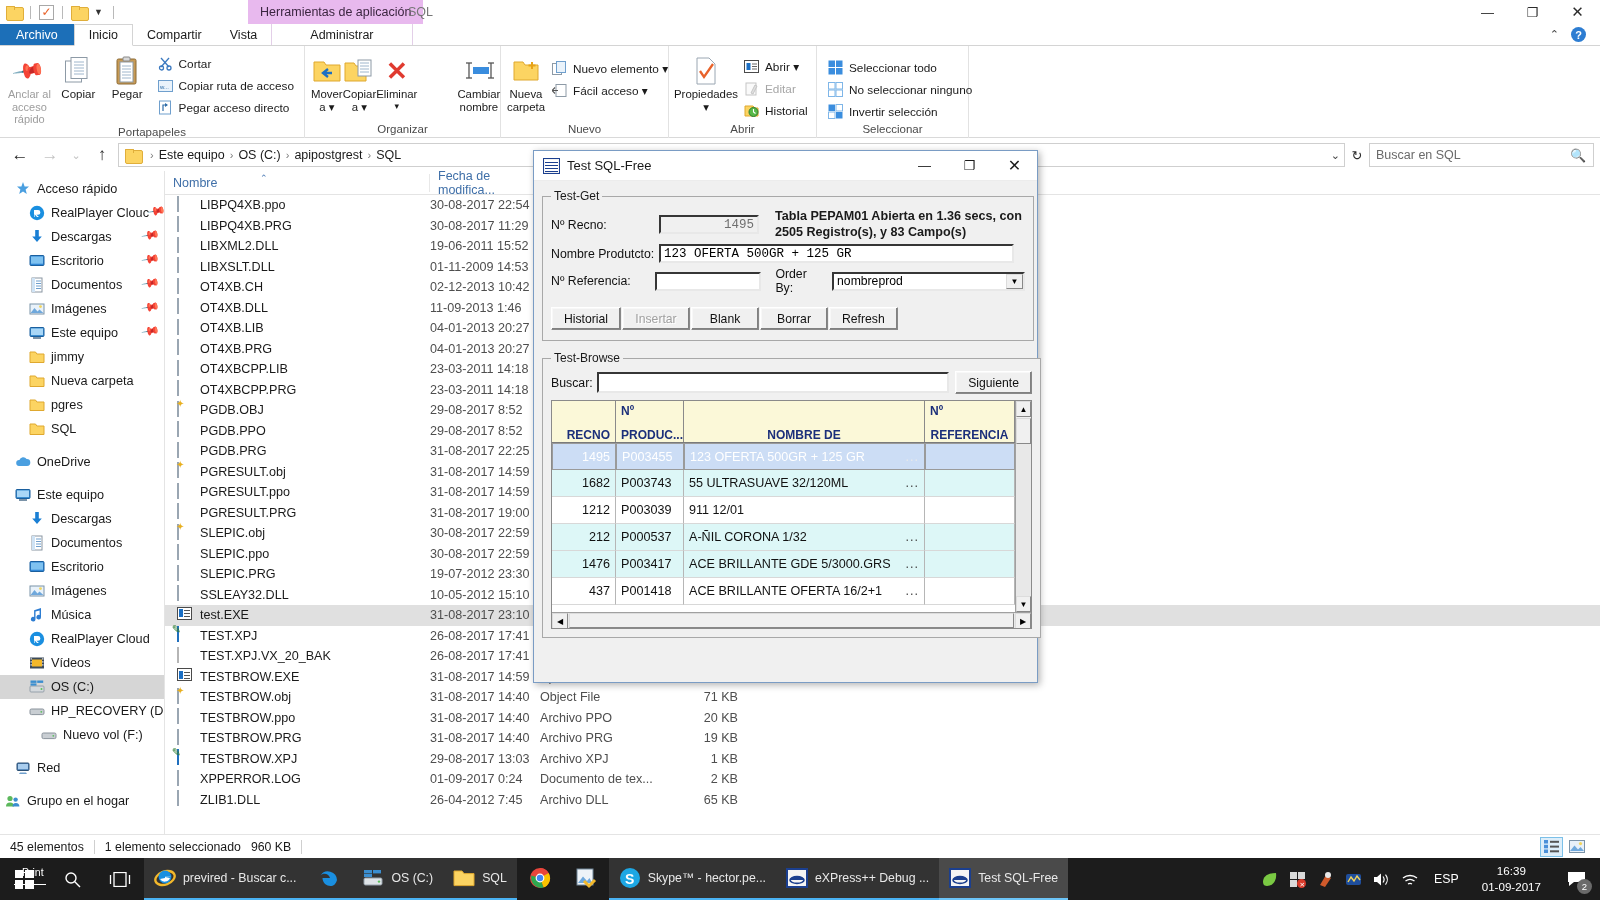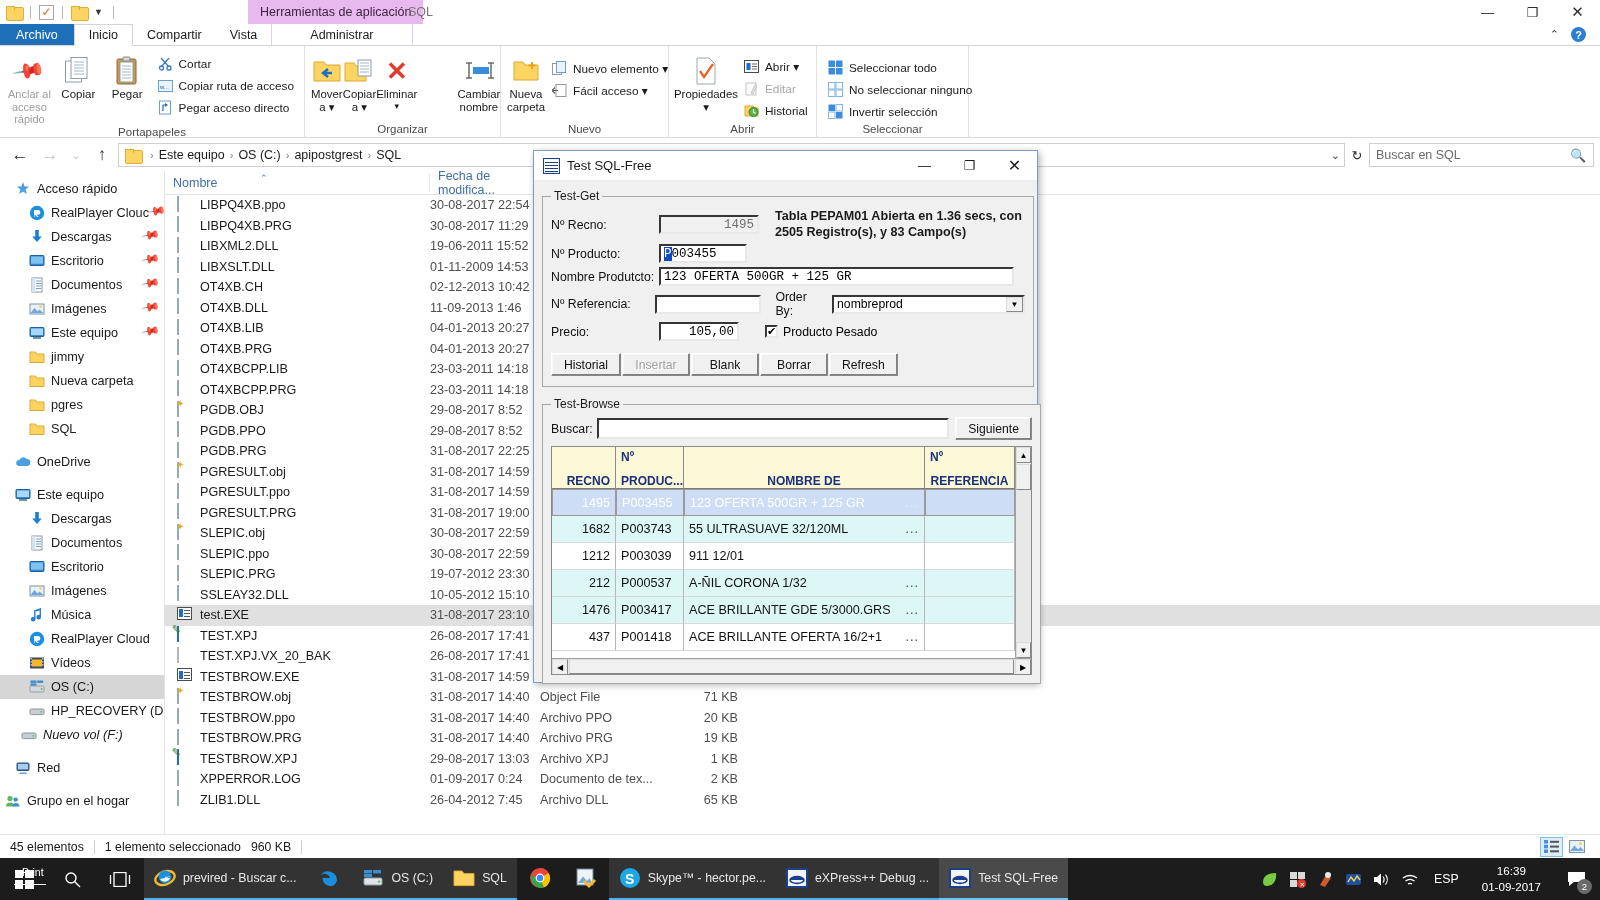--- a/index.html
+++ b/index.html
@@ -832,21 +832,21 @@
           </div>
           <div class="nav-item" style="padding-left: 28px;">
             <span class="nav-ico">
               <svg width="16" height="16" viewBox="0 0 16 16">
                 <rect x="1" y="6" width="14" height="5.6" rx="1.4" fill="#c9ced3" stroke="#8a939c"></rect>
                 <circle cx="12.3" cy="8.8" r="0.9" fill="#5cc05c"></circle>
               </svg>
             </span>
             <span>HP_RECOVERY (D:)</span>
           </div>
-          <div class="nav-item" style="padding-left: 20px; font-style: italic;">
+          <div class="nav-item" style="padding-left: 40px;">
             <span class="nav-ico">
               <svg width="16" height="16" viewBox="0 0 16 16">
                 <rect x="1" y="6" width="14" height="5.6" rx="1.4" fill="#c9ced3" stroke="#8a939c"></rect>
                 <circle cx="12.3" cy="8.8" r="0.9" fill="#5cc05c"></circle>
               </svg>
             </span>
             <span>Nuevo vol (F:)</span>
           </div>
           <div style="height: 9px;"></div>
           <div class="nav-item" style="padding-left: 14px;">
@@ -1214,45 +1214,30 @@
         <legend>Test-Get</legend>
 
         <div style="display:flex;">
           <div style="width:100%;">
             <div class="row">
               <span class="lbl" style="width:108px;">Nº Recno:</span>
               <span class="fld ro num" style="width:100px;">1495</span>
               <span class="info-text" style="margin-left:16px;width:250px;">Tabla PEPAM01 Abierta en 1.36 secs, con 2505 Registro(s), y 83 Campo(s)</span>
             </div>
             <div class="row">
-              <span class="lbl" style="width:108px;">Nº Producto:</span>
-              <span class="fld" style="width:88px;">
-                <span class="sel-char">P</span>
-                  <span>003455</span>
-              </span>
-            </div>
-            <div class="row">
               <span class="lbl" style="width:108px;">Nombre Produtcto:</span>
               <span class="fld" style="width:355px;">123 OFERTA 500GR + 125 GR</span>
             </div>
             <div class="row">
               <span class="lbl" style="width:108px;">Nº Referencia:</span>
               <span class="fld" style="width:110px;"></span>
               <span class="lbl" style="margin-left:14px;">Order By:</span>
               <span class="combo" style="width:200px;margin-left:6px;">
                 <span>nombreprod</span>
                 <span class="combo-arrow">▼</span>
-              </span>
-            </div>
-            <div class="row">
-              <span class="lbl" style="width:108px;">Precio:</span>
-              <span class="fld num" style="width:80px;font-family:'Liberation Mono',monospace;">105,00</span>
-              <span class="chk" style="margin-left:26px;">
-                <span class="chkbox">✔</span>
-                <span>Producto Pesado</span>
               </span>
             </div>
           </div>
         </div>
 
         <div class="btnrow" style="margin-top:8px;" id="getbuttons">
             <div class="btn">Historial</div>
             <div class="btn dim">Insertar</div>
             <div class="btn">Blank</div>
             <div class="btn">Borrar</div>

